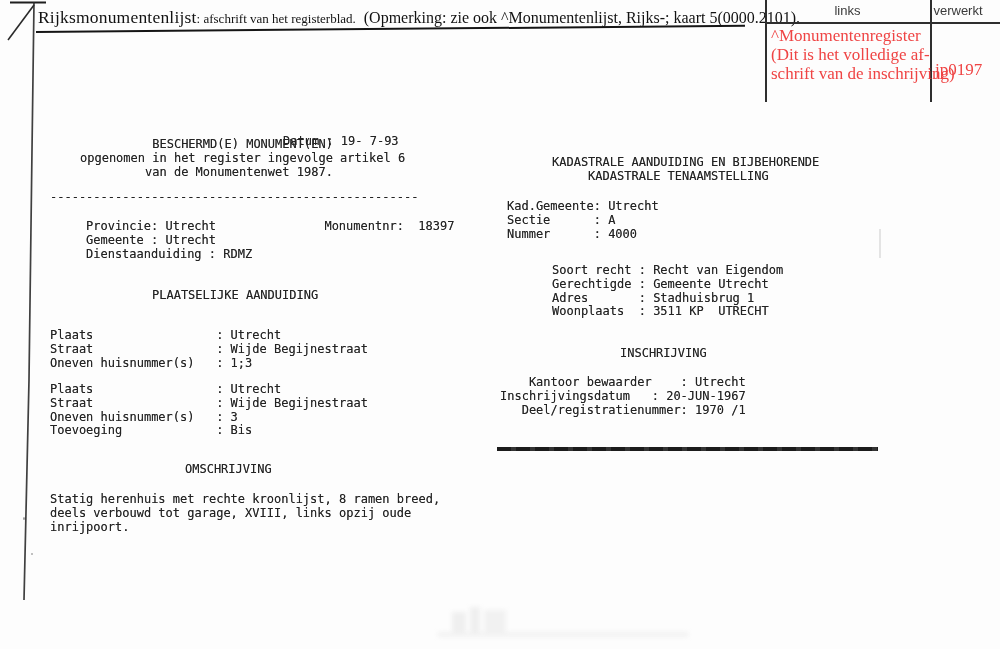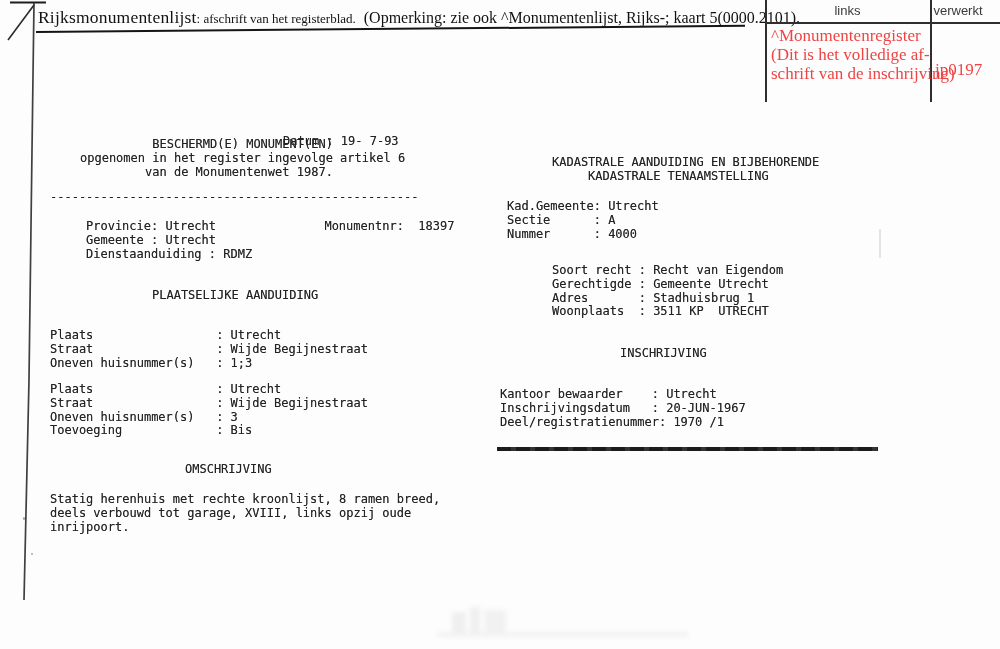--- a/index.html
+++ b/index.html
@@ -140,21 +140,21 @@
 Sectie      : A
 Nummer      : 4000</pre>
 
   <pre class="mono-block" style="left:552px; top:264px;">Soort recht : Recht van Eigendom
 Gerechtigde : Gemeente Utrecht
 Adres       : Stadhuisbrug 1
 Woonplaats  : 3511 KP  UTRECHT</pre>
 
   <pre class="mono-block" style="left:620px; top:347px;">INSCHRIJVING</pre>
 
-  <pre class="mono-block" style="left:500px; top:388px;">Kantoor bewaarder    : Utrecht
+  <pre class="mono-block" style="left:500px; top:376px;text-align:right;">Kantoor bewaarder    : Utrecht
 Inschrijvingsdatum   : 20-JUN-1967
 Deel/registratienummer: 1970 /1</pre>
 
   <div class="thick-line"></div>
 
   <div class="faint-vline"></div>
   <div class="speck speck-1"></div>
   <div class="speck speck-2"></div>
   <div class="watermark">
     <div class="wm-shape wm-a"></div>

